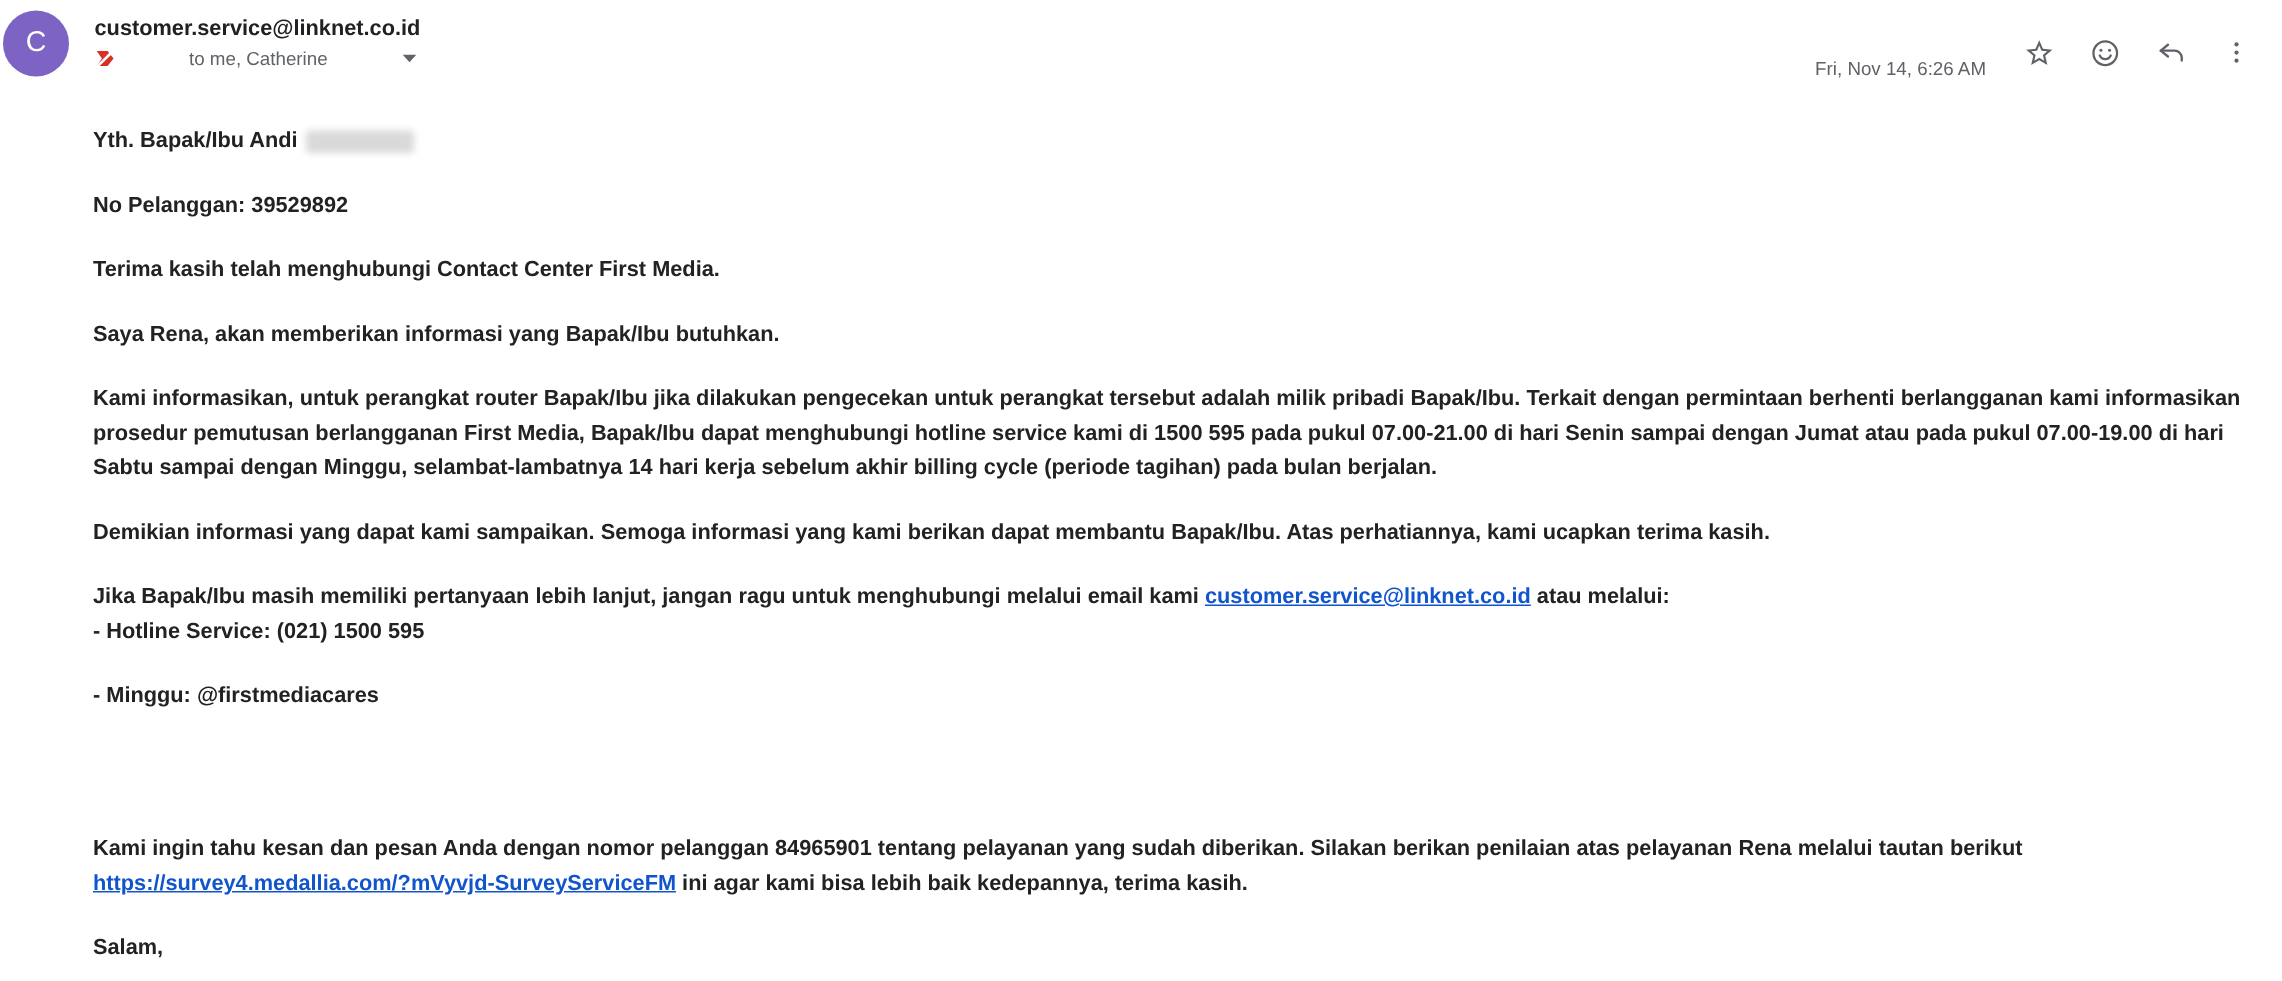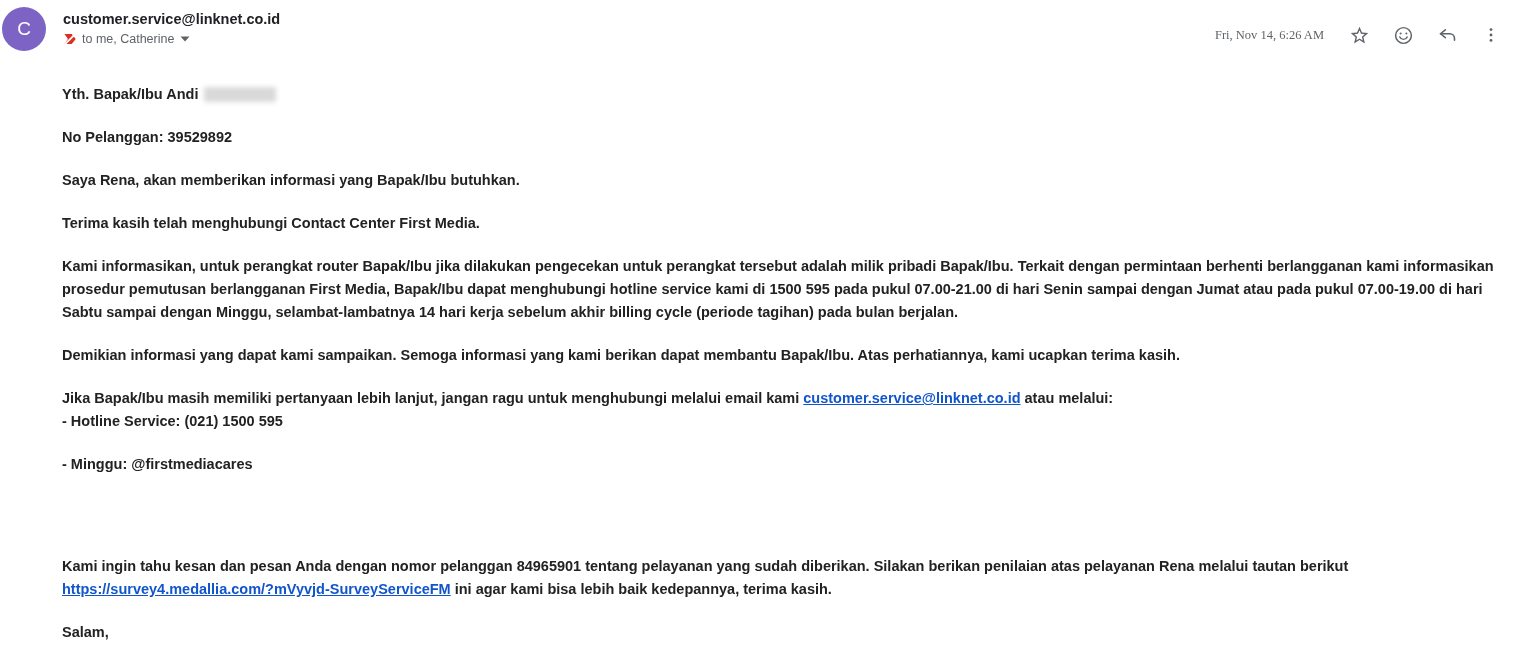--- a/index.html
+++ b/index.html
@@ -13,26 +13,26 @@
   .avatar {
     width: 44px; height: 44px; border-radius: 50%;
     background: var(--avatar-bg, #7d63c3);
     color: #fff; font-size: 19px; font-weight: 400;
     display: flex; align-items: center; justify-content: center;
     flex: 0 0 44px; margin-right: 17px; cursor: pointer; user-select: none;
   }
   .header-main { flex: 1 1 auto; padding-top: 3px; min-width: 0; }
   .sender-row { line-height: 18px; }
   .sender { font-size: 14.5px; font-weight: bold; color: var(--primary-text, #202124); }
-  .recipient-row { display: flex; align-items: center; margin-top: 4px; color: var(--secondary-text, #5f6368); font-size: 12.5px; }
+  .recipient-row { display: flex; align-items: center; margin-top: 4px; color: var(--secondary-text, #5f6368); font-size: 12.5px; gap: 44px; }
   .important-icon { display: inline-flex; margin-right: 5px; }
   .recipients { margin-right: 4px; }
   .caret { display: inline-flex; align-items: center; cursor: pointer; padding: 2px; }
 
-  .header-right { display: flex; align-items: center; flex: 0 0 auto; padding-top: 10px; font-family: Liberation Serif, serif; }
+  .header-right { display: flex; align-items: flex-end; flex: 0 0 auto; padding-top: 10px; }
   .date { font-size: 12.5px; color: var(--secondary-text, #5f6368); white-space: nowrap; margin-right: 13px; }
   .icon-btn {
     width: 44px; height: 36px; border: none; background: transparent;
     display: flex; align-items: center; justify-content: center;
     cursor: pointer; color: #5f6368; border-radius: 50%;
   }
   .icon-btn svg { display: block; }
 
   
   .email-body { padding: 30px 25px 0 62px; font-size: 14.5px; line-height: 23px; color: var(--body-text, #222); }
@@ -115,22 +115,22 @@
             <circle cx="12" cy="18.5" r="1.7"></circle>
           </svg>
         </span>
       </button>
     </div>
   </div>
 
   <div class="email-body">
       <div class="paragraph">Yth. Bapak/Ibu Andi <span class="redacted"></span></div>
       <div class="paragraph">No Pelanggan: 39529892</div>
+      <div class="paragraph">Terima kasih telah menghubungi Contact Center First Media.</div>
       <div class="paragraph">Saya Rena, akan memberikan informasi yang Bapak/Ibu butuhkan.</div>
-      <div class="paragraph">Terima kasih telah menghubungi Contact Center First Media.</div>
       <div class="paragraph">Kami informasikan, untuk perangkat router Bapak/Ibu jika dilakukan pengecekan untuk perangkat tersebut adalah milik pribadi Bapak/Ibu. Terkait dengan permintaan berhenti berlangganan kami informasikan prosedur pemutusan berlangganan First Media, Bapak/Ibu dapat menghubungi hotline service kami di 1500 595 pada pukul 07.00-21.00 di hari Senin sampai dengan Jumat atau pada pukul 07.00-19.00 di hari Sabtu sampai dengan Minggu, selambat-lambatnya 14 hari kerja sebelum akhir billing cycle (periode tagihan) pada bulan berjalan.</div>
       <div class="paragraph">Demikian informasi yang dapat kami sampaikan. Semoga informasi yang kami berikan dapat membantu Bapak/Ibu. Atas perhatiannya, kami ucapkan terima kasih.</div>
       <div class="paragraph">Jika Bapak/Ibu masih memiliki pertanyaan lebih lanjut, jangan ragu untuk menghubungi melalui email kami <a href="#">customer.service@linknet.co.id</a> atau melalui:<br>- Hotline Service: (021) 1500 595</div>
       <div class="paragraph">- Minggu: @firstmediacares</div>
       <div class="paragraph extra-gap">Kami ingin tahu kesan dan pesan Anda dengan nomor pelanggan 84965901 tentang pelayanan yang sudah diberikan. Silakan berikan penilaian atas pelayanan Rena melalui tautan berikut <a href="#">https://survey4.medallia.com/?mVyvjd-SurveyServiceFM</a> ini agar kami bisa lebih baik kedepannya, terima kasih.</div>
       <div class="paragraph">Salam,</div>
       <div class="paragraph">Rena</div>
     </div>
 
 </div>

